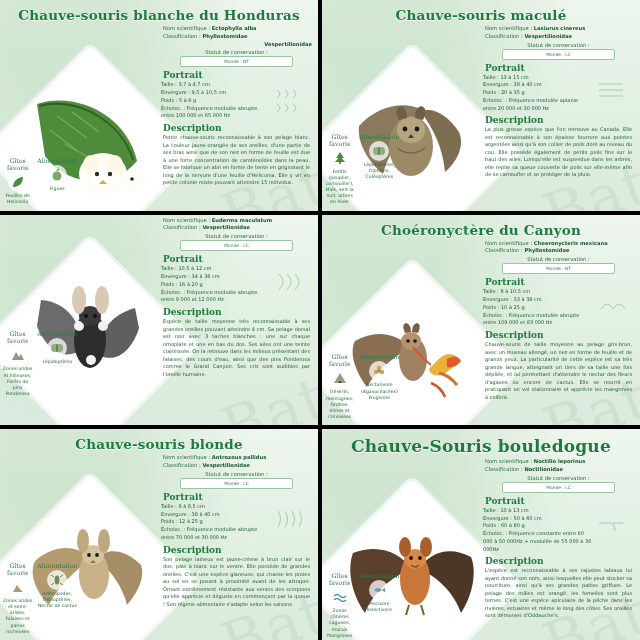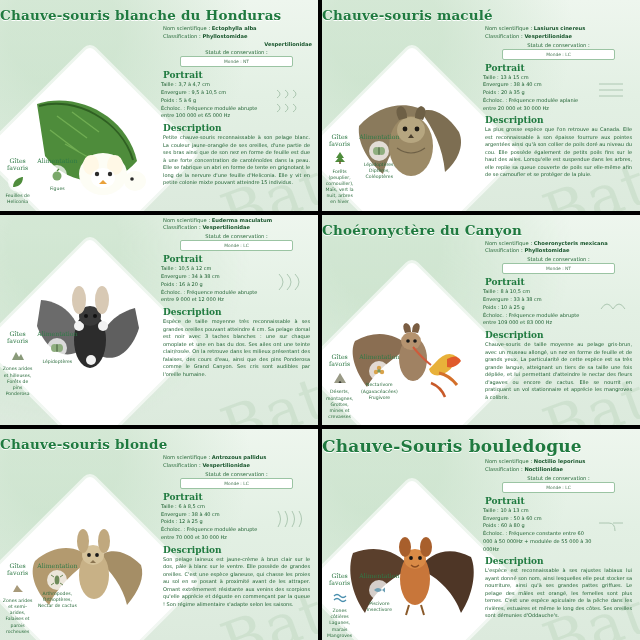--- a/index.html
+++ b/index.html
@@ -4,21 +4,21 @@
 <style>
   html,body{margin:0;padding:0;background:#000;}
   body{width:640px;height:640px;overflow:hidden;font-family:"DejaVu Sans",sans-serif;}
   .sheet{width:640px;height:640px;display:grid;grid-template-columns:1fr 1fr;grid-template-rows:1fr 1fr 1fr;gap:4px;background:#000;padding:0;box-sizing:border-box;}
   .card{position:relative;background:#ffffff;overflow:hidden;box-sizing:border-box;}
   .card .bg{position:absolute;inset:0;background:
      radial-gradient(circle at 20% 15%, rgba(180,214,182,.45) 0 18%, rgba(255,255,255,0) 60%),
      linear-gradient(180deg,#eef6ee 0%,#e3f0e4 45%,#dceadd 100%);}
   .card .wm{position:absolute;right:-10px;bottom:-22px;font-family:"DejaVu Serif",serif;font-size:58px;color:rgba(120,170,120,.14);transform:rotate(-20deg);letter-spacing:2px;pointer-events:none;}
   .diamond{position:absolute;left:14px;top:54px;width:152px;height:152px;background:#fff;transform:rotate(45deg);border-radius:6px;box-shadow:0 0 0 3px rgba(255,255,255,.6);}
-  .title{position:relative;font-family:"DejaVu Serif",serif;font-size:13.5px;font-weight:bold;color:#1f7a3f;padding-top:7px;letter-spacing:.2px;text-shadow:0 1px 0 #fff;}
+  .title{position:relative;text-align:center;font-family:"DejaVu Serif",serif;font-size:13.5px;font-weight:bold;color:#1f7a3f;padding-top:7px;letter-spacing:.2px;text-shadow:0 1px 0 #fff;}
   .title.small{font-size:17px;}
   .content{position:relative;display:flex;height:calc(100% - 26px);}
   .left{width:50%;position:relative;}
   .right{width:50%;position:relative;padding:2px 6px 0 2px;box-sizing:border-box;}
 
   .sci{font-size:5.2px;color:#2a6b3c;line-height:1.5;padding-left:2px;}
   .sci b{color:#18552c;}
   .statusline{font-size:5.2px;color:#2a6b3c;text-align:center;margin-top:1px;}
   .statusbox{margin:1px auto 0;width:74%;height:9px;border:1px solid #9bc4a3;border-radius:2px;background:#fff;font-size:4.4px;color:#4b7a57;display:flex;align-items:center;justify-content:center;}
 

